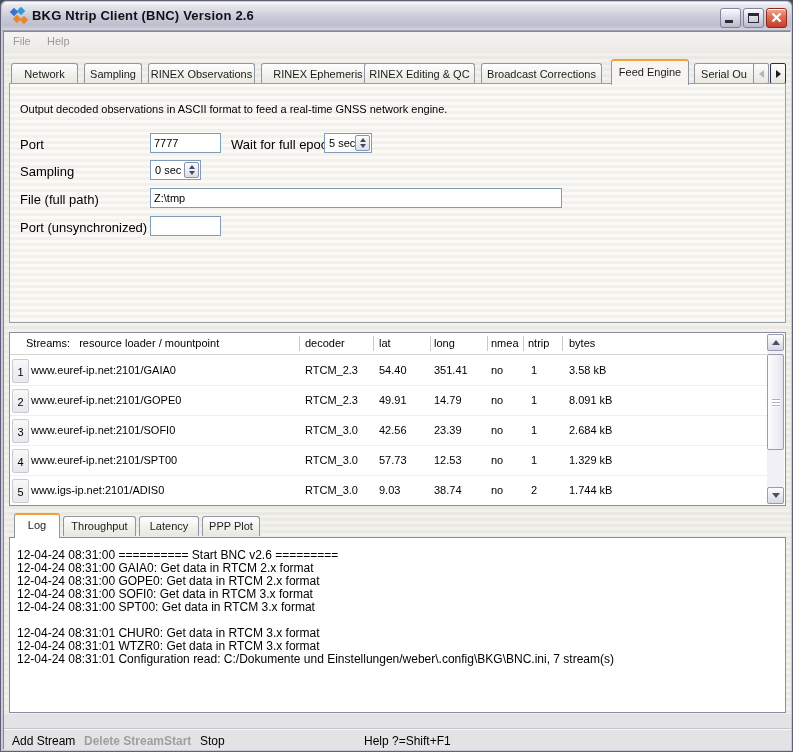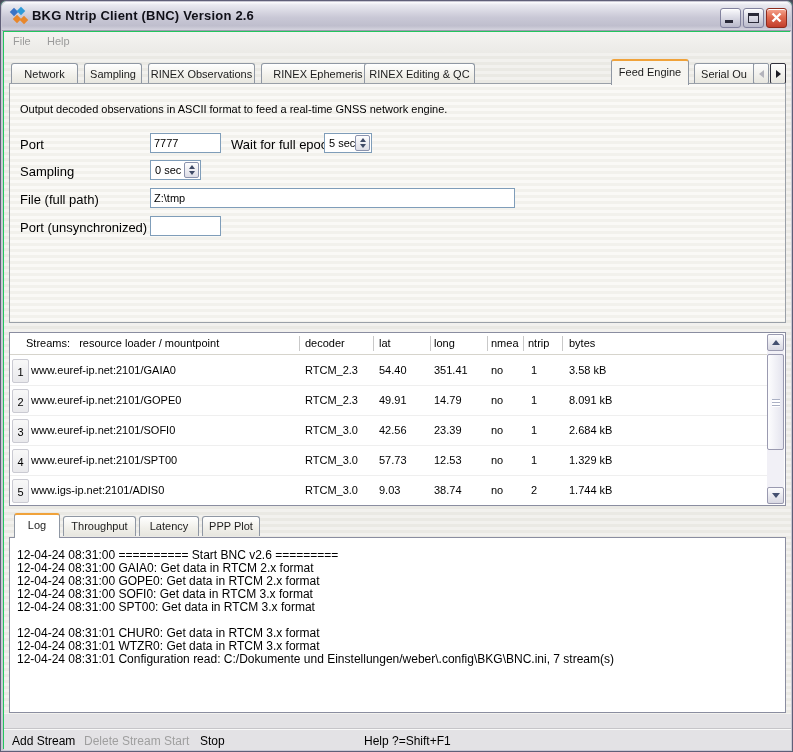--- a/index.html
+++ b/index.html
@@ -87,21 +87,21 @@
           font-size:11px; color:#1c1c1c; text-align:center; line-height:19px; }
   .btab.selected { top:460px; height:25px; background:#fff; border-top:2px solid #f0a23a; line-height:21px; z-index:5; }
   .logbox { position:absolute; left:5px; top:484px; width:777px; height:176px;
             border:1px solid #8a8da0; background:#fff; }
   .logline { position:absolute; left:7px; font-size:12px; color:#000; white-space:pre; }
   
   .footer { position:absolute; left:0px; top:661px; width:787px; height:36px; background:#e3e2e5; }
   .fdiv { position:absolute; left:0; top:14px; width:787px; height:1px; background:#c6c5c9;
           box-shadow:0 1px 0 #f9f9f9; }
   .fbtn { position:absolute; top:20px; font-size:12px; color:#000; white-space:nowrap; }
-  .fbtn.disabled { color:#9f9f9f; }
+  .fbtn.disabled { color:#9f9f9f;font-weight:bold; }
 </style>
 </head>
 <body>
 
 <div class="window">
 
   <div class="titlebar">
     <span class="app-icon">
       <i style="left:1px;top:1px;background:#3b74c6"></i>
       <i style="left:8px;top:0px;background:#2f9bd8"></i>
@@ -127,20 +127,21 @@
     <span class="menu-item" style="left:43px">Help</span>
   </div>
 
   <div class="client">
 
     <div class="tab" style="left:7px;width:67px">Network</div>
     <div class="tab" style="left:80px;width:58px">Sampling</div>
     <div class="tab" style="left:144px;width:107px">RINEX Observations</div>
     <div class="tab" style="left:257px;width:114px">RINEX Ephemeris</div>
     <div class="tab" style="left:360px;width:111px">RINEX Editing &amp; QC</div>
+    <div class="tab" style="left:477px;width:121px">Broadcast Corrections</div>
     <div class="tab selected" style="left:607px;width:78px">Feed Engine</div>
     <div class="tab" style="left:690px;width:60px;border-radius:3px 0 0 0">Serial Ou</div>
     <div class="tab-scroll" style="left:749px">
       <span class="tri left-dis"></span>
     </div>
     <div class="tab-scroll focused" style="left:766px">
       <span class="tri right-en"></span>
     </div>
 
     <div class="tabpane">
@@ -161,21 +162,21 @@
       <div class="flabel" style="left:10px;top:80px">Sampling</div>
       <div class="spin" style="left:140px;top:76px;width:51px">
         <span class="val">0 sec</span>
         <span class="btn">
           <span class="sp-up"></span>
           <span class="sp-dn"></span>
         </span>
       </div>
 
       <div class="flabel" style="left:10px;top:108px">File (full path)</div>
-      <input class="tinput" style="left: 140px; top: 104px; width: 365px;" value="Z:\tmp">
+      <input class="tinput" style="left: 140px; top: 104px; width: 412px;" value="Z:\tmp">
 
       <div class="flabel" style="left:10px;top:136px">Port (unsynchronized)</div>
       <input class="tinput" style="left: 140px; top: 132px; width: 71px;" value="">
     </div>
 
     <div class="streams">
       <div class="thead">
         <span class="hcell" style="left:16px">Streams:   resource loader / mountpoint</span>
         <span class="hcell" style="left:295px">decoder</span>
         <span class="hcell" style="left:369px">lat</span>

